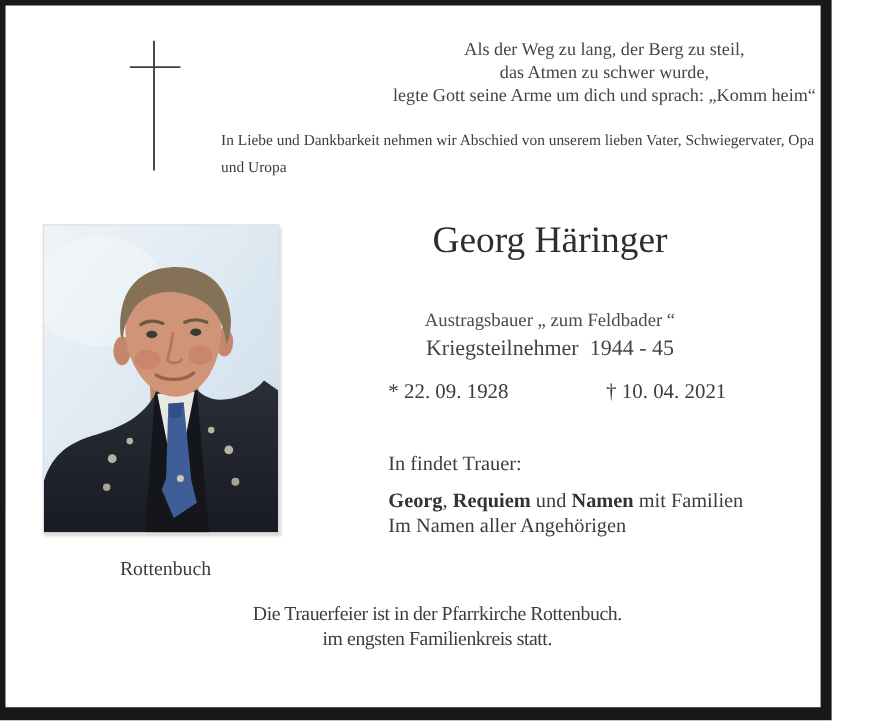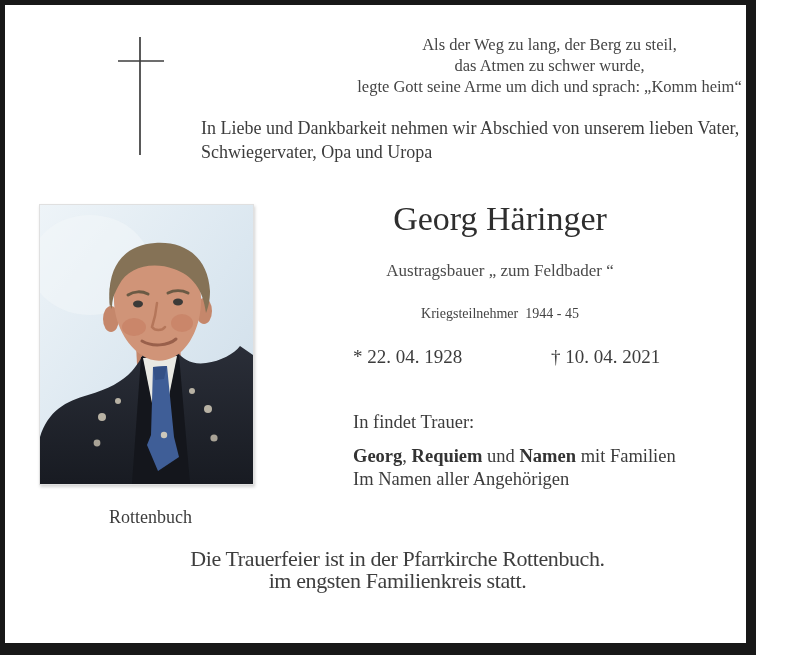--- a/index.html
+++ b/index.html
@@ -16,52 +16,52 @@
     overflow:hidden;
   }
   .abs{position:absolute;}
   .cross-wrap{left:105px;top:28px;width:62px;height:126px;}
   .verse{
     left:322px;top:29px;width:445px;
     text-align:center;font-size:16.5px;line-height:21px;color:#454545;
   }
   .intro{
     left:196px;top:112px;width:560px;
-    font-size:18px;line-height:23.5px;color:#3c3c3c;
+    font-size:14px;line-height:23.5px;color:#3c3c3c;
   }
   .photo{
     left:34px;top:199px;width:213px;height:279px;
     border:1px solid #e0e0e0;
     box-shadow:1px 2px 3px rgba(0,0,0,0.18);
     overflow:hidden;background:#dfe9f1;
   }
   .photo svg{display:block;}
   .headline{
     left:270px;top:194px;width:450px;text-align:center;
     font-size:34px;line-height:1.15;color:#2e2e2e;font-weight:normal;margin:0;
   }
   .subtitle{
-    left:270px;top:256px;width:450px;text-align:center;
+    left:270px;top:276px;width:450px;text-align:center;
     font-size:17px;color:#4a4a4a;
   }
   .war-note{
     left:270px;top:301px;width:450px;text-align:center;
-    font-size:14px;color:#434343;white-space:pre;
+    font-size:20px;color:#434343;white-space:pre;
   }
   .date{font-size:19px;color:#3c3c3c;white-space:pre;}
   .date-birth{left:348px;top:341px;}
   .date-death{left:546px;top:341px;}
   .trauer-heading{left:348px;top:407px;font-size:18.5px;}
   .mourners{left:348px;top:441px;font-size:18.5px;}
   .mourners b{font-weight:bold;color:#333333;}
   .im-namen{left:348px;top:464px;font-size:18.5px;}
   .place{left:104px;top:502px;font-size:18px;}
   .footer{
     left:0;top:543px;width:785px;text-align:center;
-    font-size:22px;line-height:21.5px;letter-spacing:-0.4px;color:#3e3e3e;
+    font-size:18px;line-height:21.5px;letter-spacing:-0.4px;color:#3e3e3e;
   }
 </style>
 </head>
 <body>
 
 <div class="page">
 
   <div class="abs cross-wrap">
     <svg width="62" height="126" viewBox="0 0 62 126" aria-hidden="true">
       <line x1="30" y1="4" x2="30" y2="122" stroke="#3d3d3d" stroke-width="1.7"></line>
@@ -129,21 +129,21 @@
       <circle cx="174" cy="233" r="3.6" fill="#a9a396"></circle>
       <circle cx="152" cy="186" r="3" fill="#b8b2a4"></circle>
       <circle cx="124" cy="230" r="3.2" fill="#cdc8bb"></circle>
     </svg>
   </div>
 
   <h1 class="abs headline">Georg Häringer</h1>
   <div class="abs subtitle">Austragsbauer „ zum Feldbader “</div>
   <div class="abs war-note">Kriegsteilnehmer  1944 - 45</div>
 
-  <div class="abs date date-birth">* 22. 04. 1928</div>
+  <div class="abs date date-birth">* 22. 09. 1928</div>
   <div class="abs date date-death">† 10. 04. 2021</div>
 
   <div class="abs trauer-heading">In findet Trauer:</div>
   <div class="abs mourners"><b>Georg</b><span>, </span><b>Requiem</b><span> und </span><b>Namen</b><span> mit Familien</span></div>
   <div class="abs im-namen">Im Namen aller Angehörigen</div>
 
   <div class="abs place">Rottenbuch</div>
 
   <div class="abs footer">
     <div>Die Trauerfeier ist in der Pfarrkirche Rottenbuch.</div>

